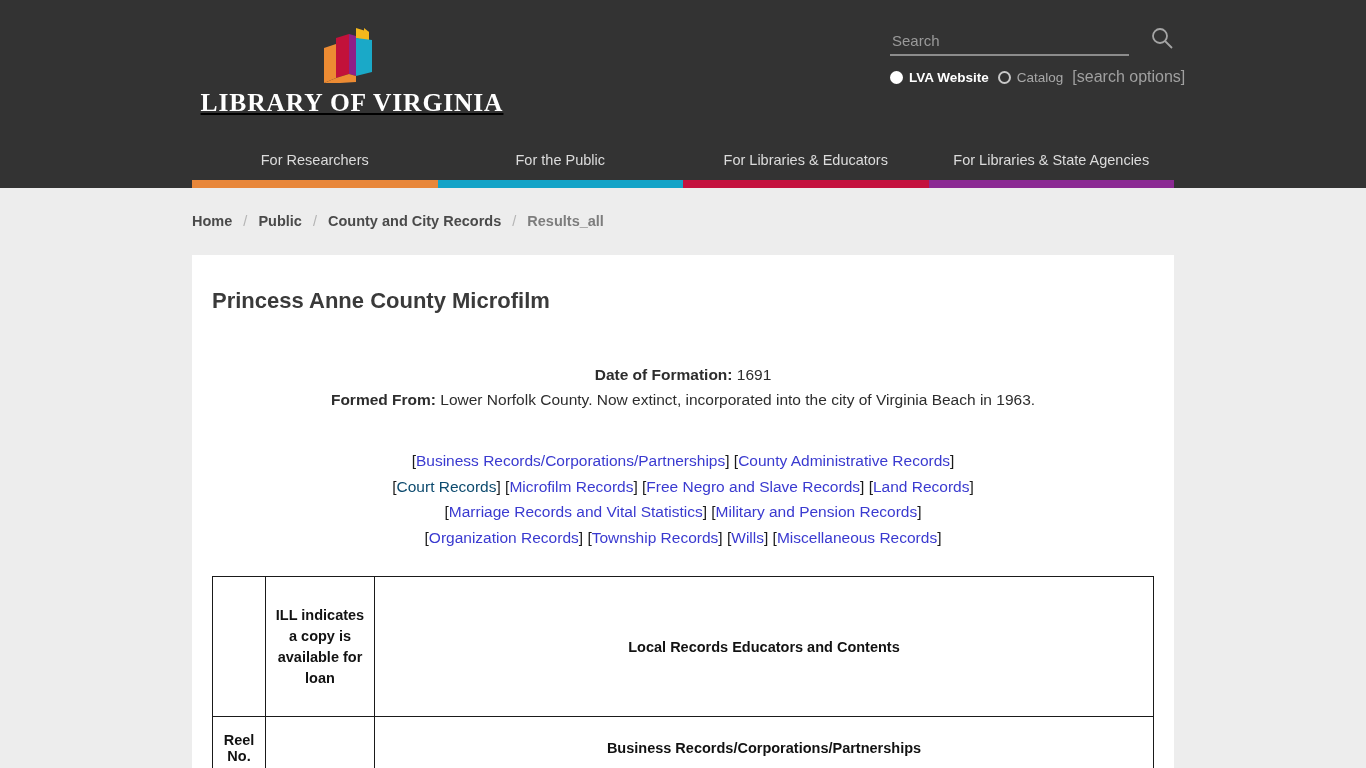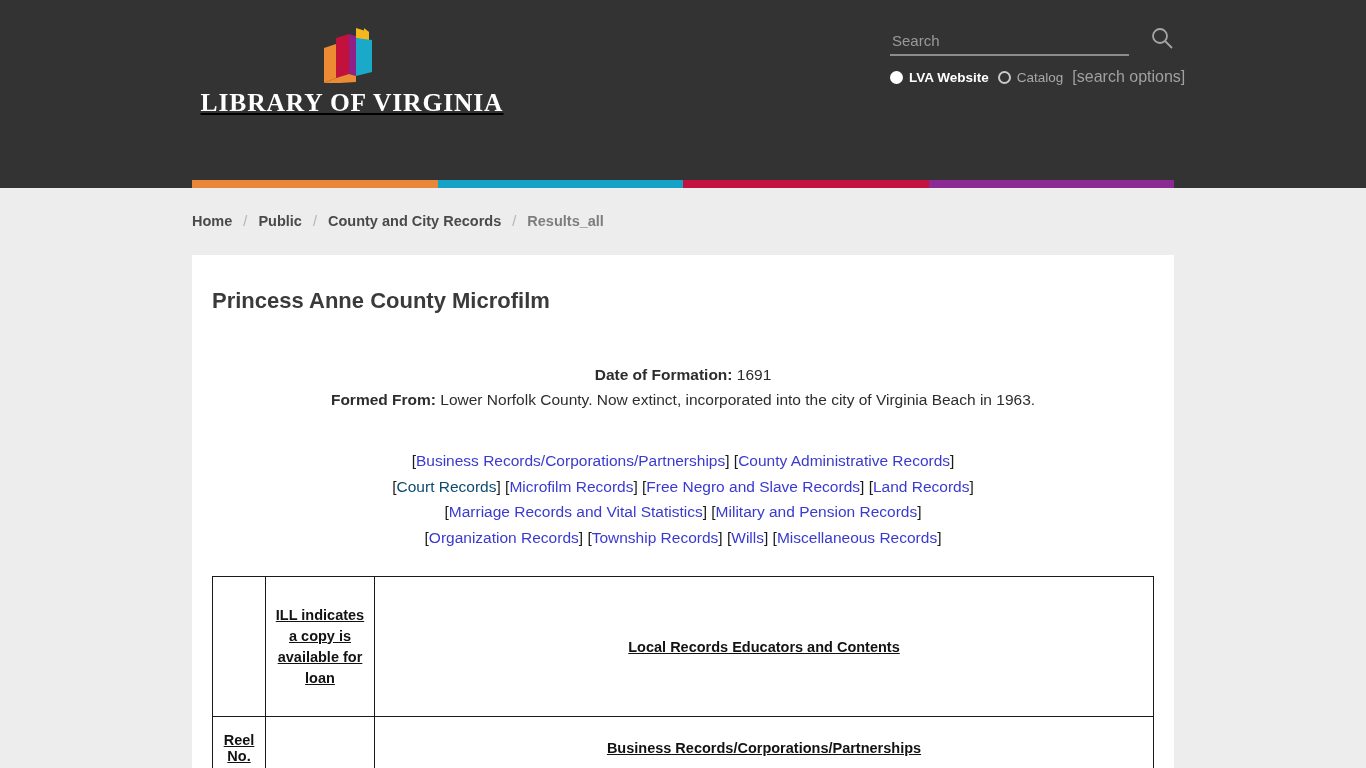--- a/index.html
+++ b/index.html
@@ -208,21 +208,20 @@
     margin: 0 0 0 0;
     table-layout: fixed;
   }
   table.records td {
     border: 1.5px solid #1a1a1a;
     font-size: 14.5px;
     color: #121212;
     font-weight: bold;
     vertical-align: middle;
     padding: 8px 6px;
-    text-decoration: underline;
   }
   .col-reel { width: 53px; text-align: center; }
   .col-ill  { width: 109px; text-align: center; line-height: 21px; }
   .col-main { text-align: center; }
   .hdr-ill { height: 140px; }
   .row-cat td { height: 62px; }
 </style>
 </head>
 <body>
 
@@ -266,20 +265,26 @@
           <span class="radio-label sel">LVA Website</span>
         </label>
         <label class="radio-opt">
           <span class="radio-dot"></span>
           <span class="radio-label">Catalog</span>
         </label>
         <a class="search-options-link">[search options]</a>
       </div>
     </div>
 
+    <div class="main-nav">
+      <a class="nav-item">For Researchers</a>
+      <a class="nav-item">For the Public</a>
+      <a class="nav-item">For Libraries &amp; Educators</a>
+      <a class="nav-item">For Libraries &amp; State Agencies</a>
+    </div>
     <div class="nav-bar-colors">
       <span style="background: rgb(232, 135, 58);"></span>
       <span style="background: rgb(20, 163, 199);"></span>
       <span style="background: rgb(196, 18, 62);"></span>
       <span style="background: rgb(139, 42, 147);"></span>
     </div>
 
   </div>
 </div>
 

